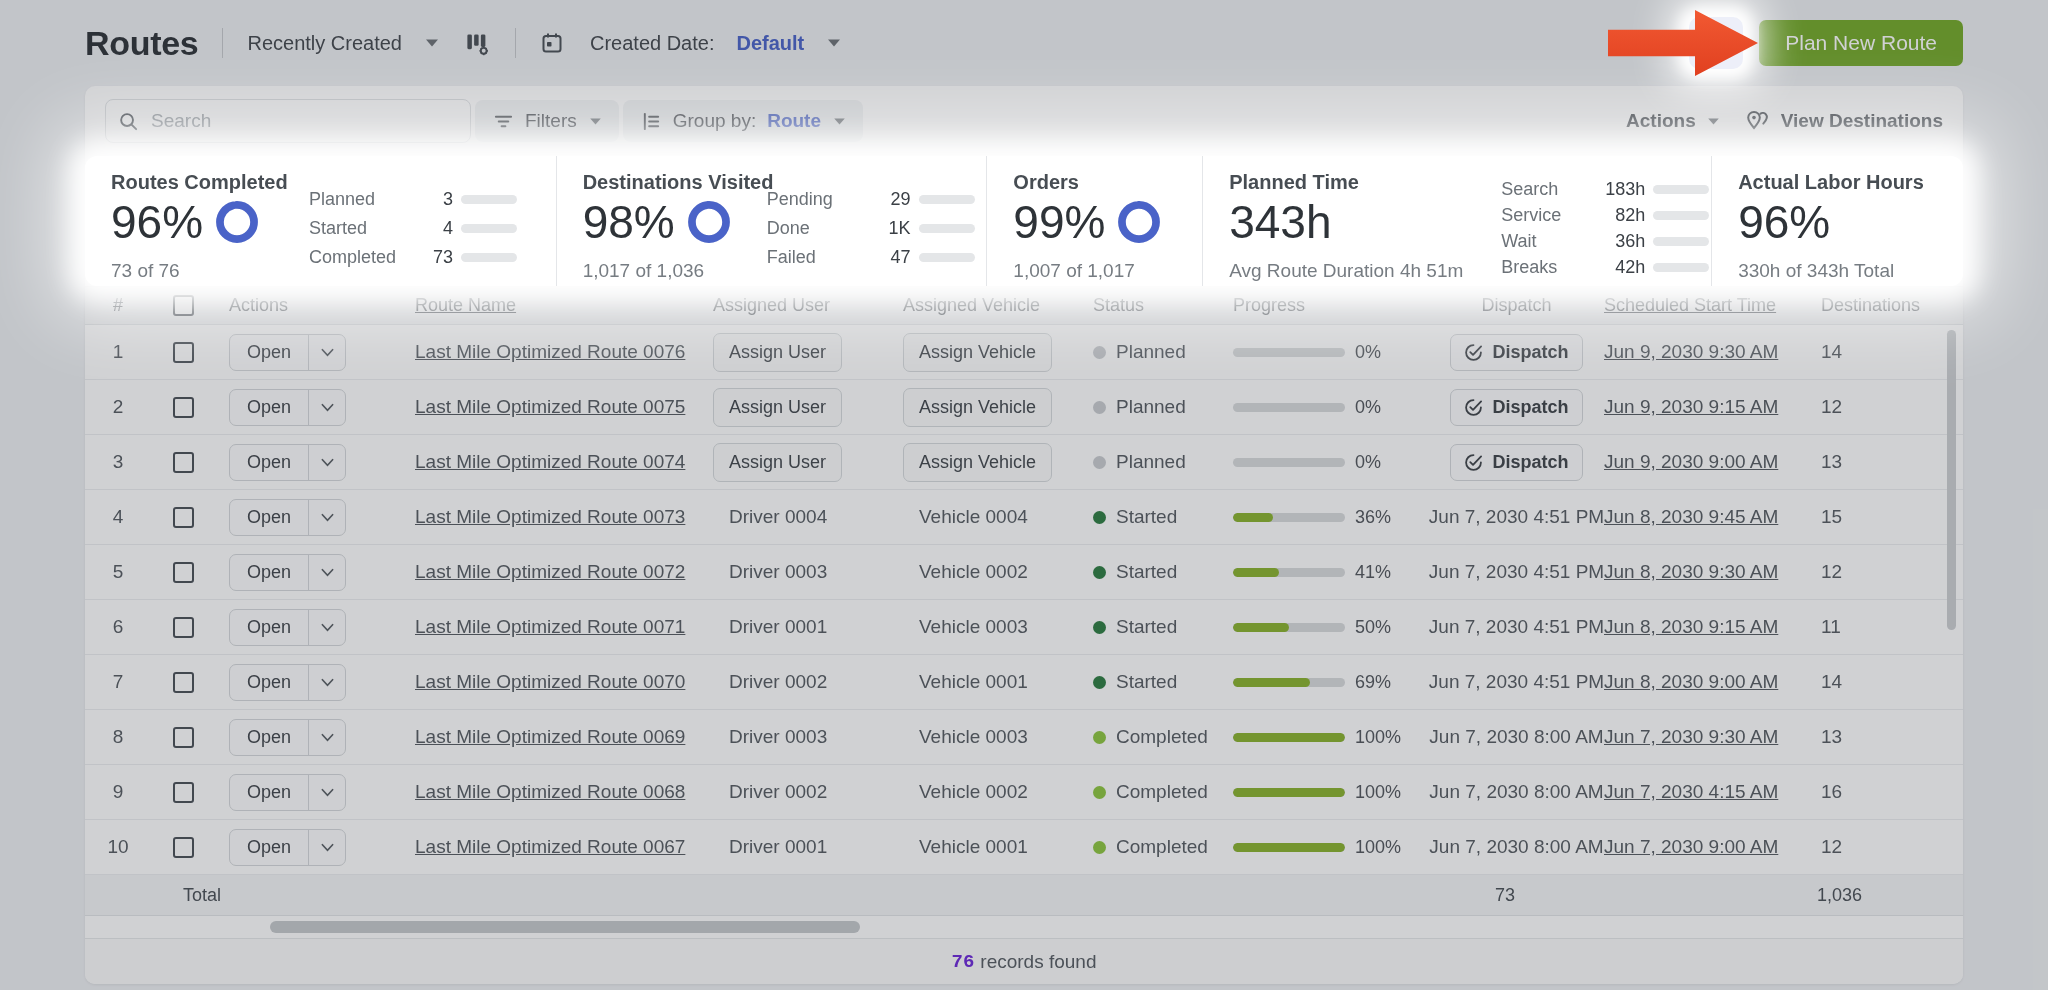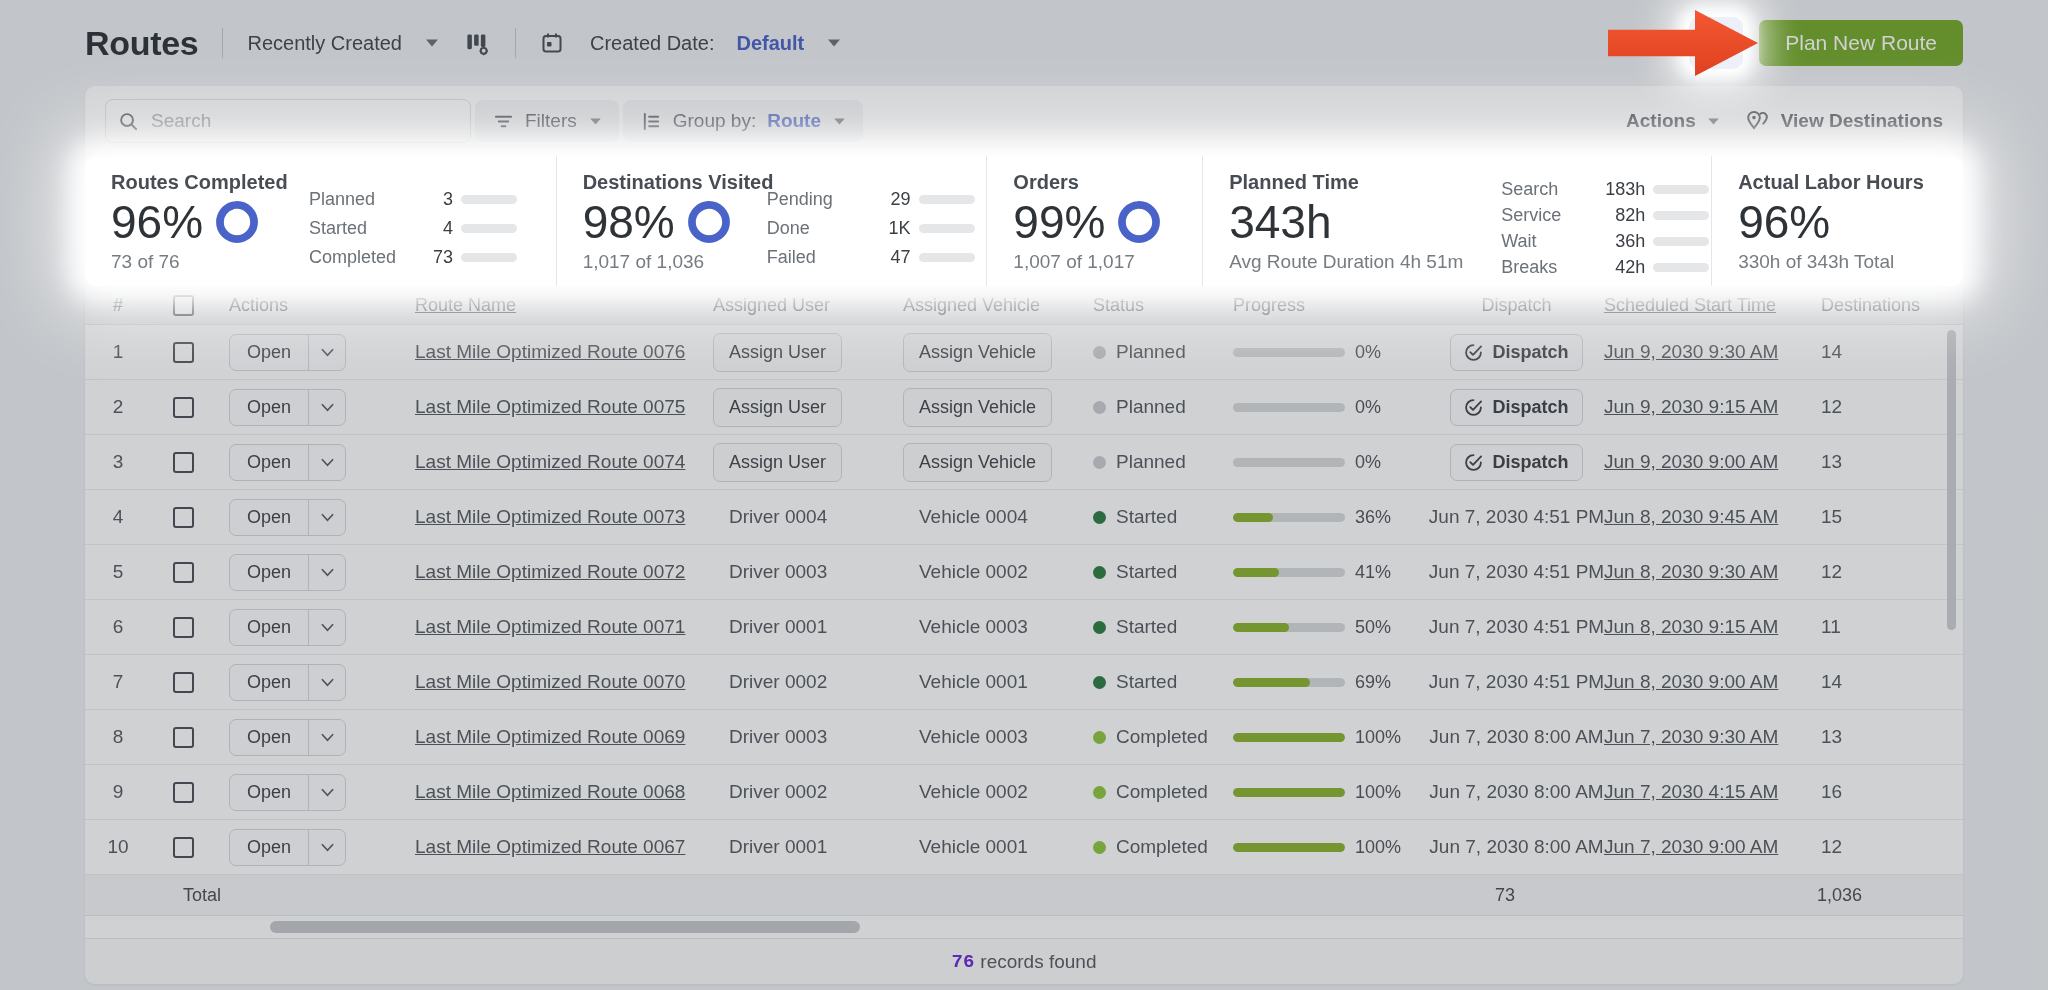--- a/index.html
+++ b/index.html
@@ -61,21 +61,21 @@
     position:relative;z-index:60;background:#fff;border-radius:12px;
     height:130px;display:flex;align-items:stretch;
     box-shadow:0 0 24px 16px rgba(255,255,255,.98),0 0 70px 34px rgba(255,255,255,.6);
   }
   .kpi-card{padding:15px 0 0 26px;display:flex;box-sizing:border-box;}
   .kpi-card + .kpi-card{border-left:1px solid #e4e6e9;}
   .kpi-left .ktitle{font-size:20px;font-weight:700;color:#474d53;margin-bottom:4px;white-space:nowrap;}
   .bigrow{display:flex;align-items:center;gap:12px;}
   .kbig{font-size:46px;font-weight:400;color:#2e3338;line-height:1.05;white-space:nowrap;}
   .donut{width:44px;height:44px;}
-  .ksub{font-size:19px;color:#767c82;margin-top:5px;white-space:nowrap;}
+  .ksub{font-size:19px;color:#767c82;margin-top:14px;white-space:nowrap;}
   .kbd{align-self:center;display:flex;flex-direction:column;gap:8px;margin-left:6px;}
   .kbd.tight{gap:5px;}
   .kbd-row{display:grid;grid-template-columns:92px 44px 58px;align-items:center;gap:8px;font-size:18px;}
   .kbd-row .lbl{color:#6b7177;white-space:nowrap;}
   .kbd-row .val{text-align:right;color:#3b4046;}
   .mtrack{width:56px;height:9px;border-radius:5px;background:#e4e6e8;overflow:hidden;}
   .mfill{height:100%;border-radius:5px;background:#4a63c8;}
   
   .tbl{--cols:66px 64px 200px 288px 190px 190px 150px 196px 175px 205px 130px;}
   .thead{

